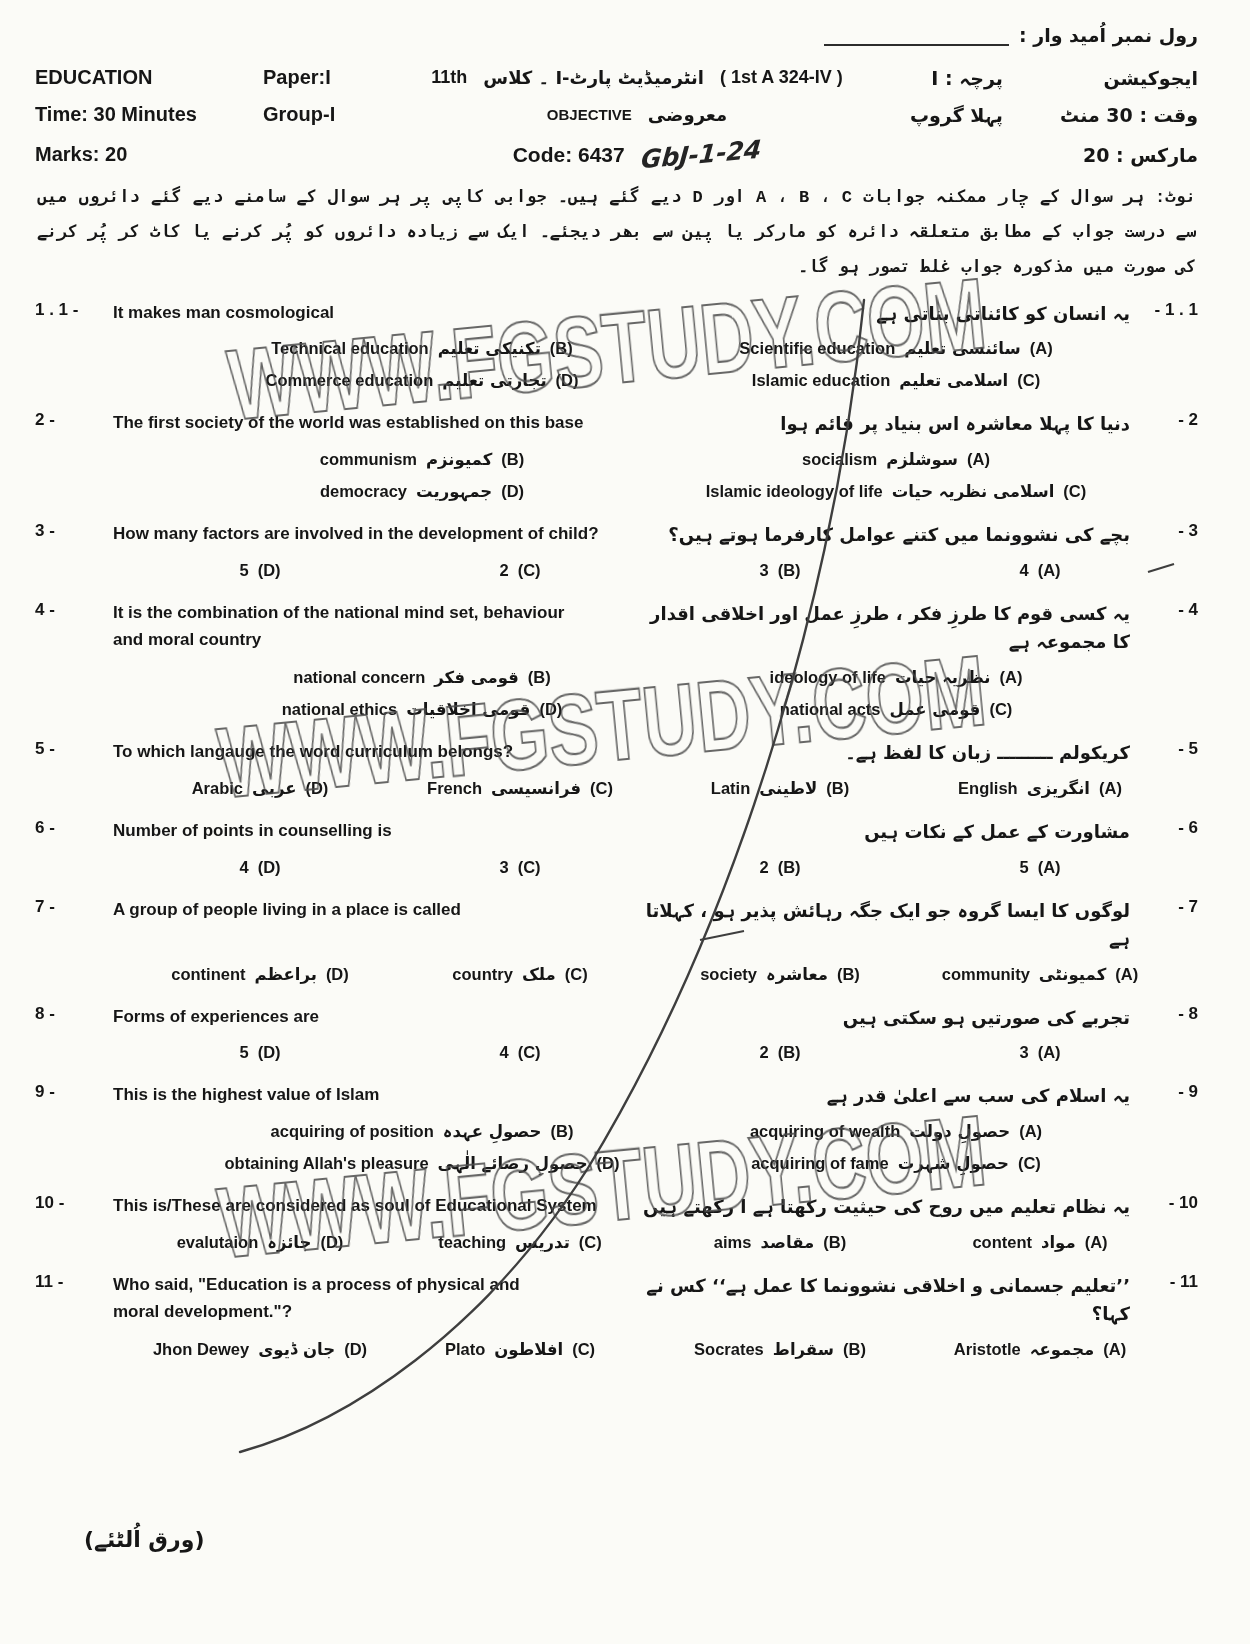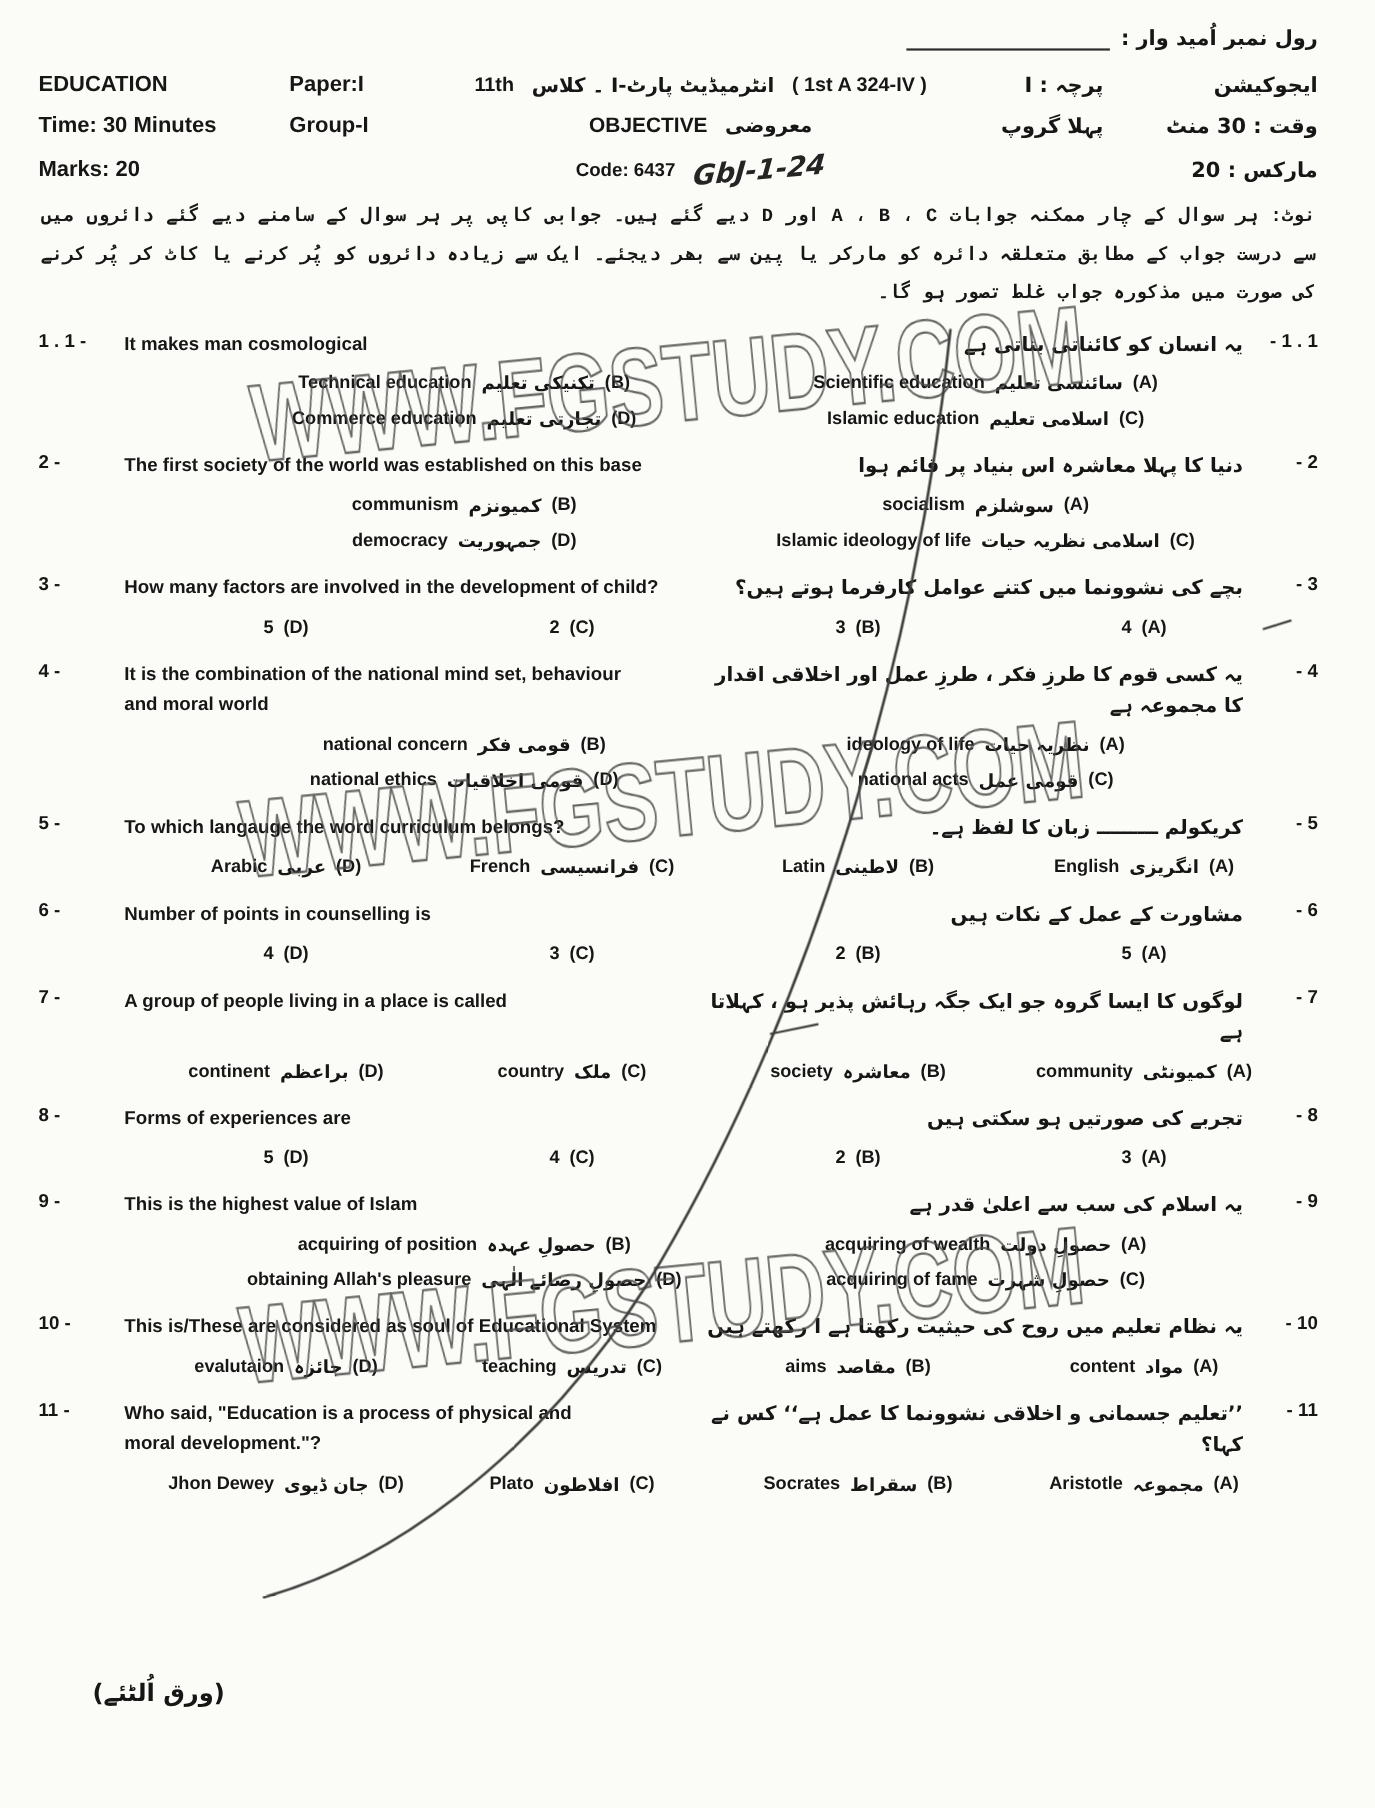--- a/index.html
+++ b/index.html
@@ -58,30 +58,30 @@
       <span>11th</span>
       <span class="urdu">انٹرمیڈیٹ پارٹ-I ۔ کلاس</span>
       <span>( 1st A 324-IV )</span>
     </div>
     <div class="h-ur urdu">پرچہ : I</div>
     <div class="h-ur urdu">ایجوکیشن</div>
 
     <div class="h-en">Time: 30 Minutes</div>
     <div class="h-en">Group-I</div>
     <div class="h-c">
-      <span style="font-size:19px">OBJECTIVE</span>
+      <span style="font-size:15px">OBJECTIVE</span>
       <span class="urdu">معروضی</span>
     </div>
     <div class="h-ur urdu">پہلا گروپ</div>
     <div class="h-ur urdu">وقت : 30 منٹ</div>
 
     <div class="h-en">Marks: 20</div>
     <div></div>
     <div class="h-c">
-      <span style="font-size:17px">Code: 6437</span>
+      <span style="font-size:21px">Code: 6437</span>
       <span class="hand">GbJ-1-24</span>
     </div>
     <div></div>
     <div class="h-ur urdu">مارکس : 20</div>
   </div>
 
   <div class="note">نوٹ: ہر سوال کے چار ممکنہ جوابات A ، B ، C اور D دیے گئے ہیں۔ جوابی کاپی پر ہر سوال کے سامنے دیے گئے دائروں میں سے درست جواب کے مطابق متعلقہ دائرہ کو مارکر یا پین سے بھر دیجئے۔ ایک سے زیادہ دائروں کو پُر کرنے یا کاٹ کر پُر کرنے کی صورت میں مذکورہ جواب غلط تصور ہو گا۔</div>
 
   <main>
   <div class="q">
@@ -183,21 +183,21 @@
 
     <span class="opt-letter">(A)</span>
   </div>
 </div>
   </div>
 
   <div class="q">
     <div class="q-line">
       <div class="q-num-left">4 -</div>
       <div class="q-en">It is the combination of the national mind set, behaviour
-and moral world</div>
+and moral country</div>
       <div class="q-ur urdu">یہ کسی قوم کا طرزِ فکر ، طرزِ عمل اور اخلاقی اقدار کا مجموعہ ہے</div>
       <div class="q-num-right">- 4</div>
     </div>
     <div class="opts opts-grid2">
   <div class="opt">
     <span class="opt-en">national concern</span>
     <span class="opt-ur urdu">قومی فکر</span>
     <span class="opt-letter">(B)</span>
   </div>
 

